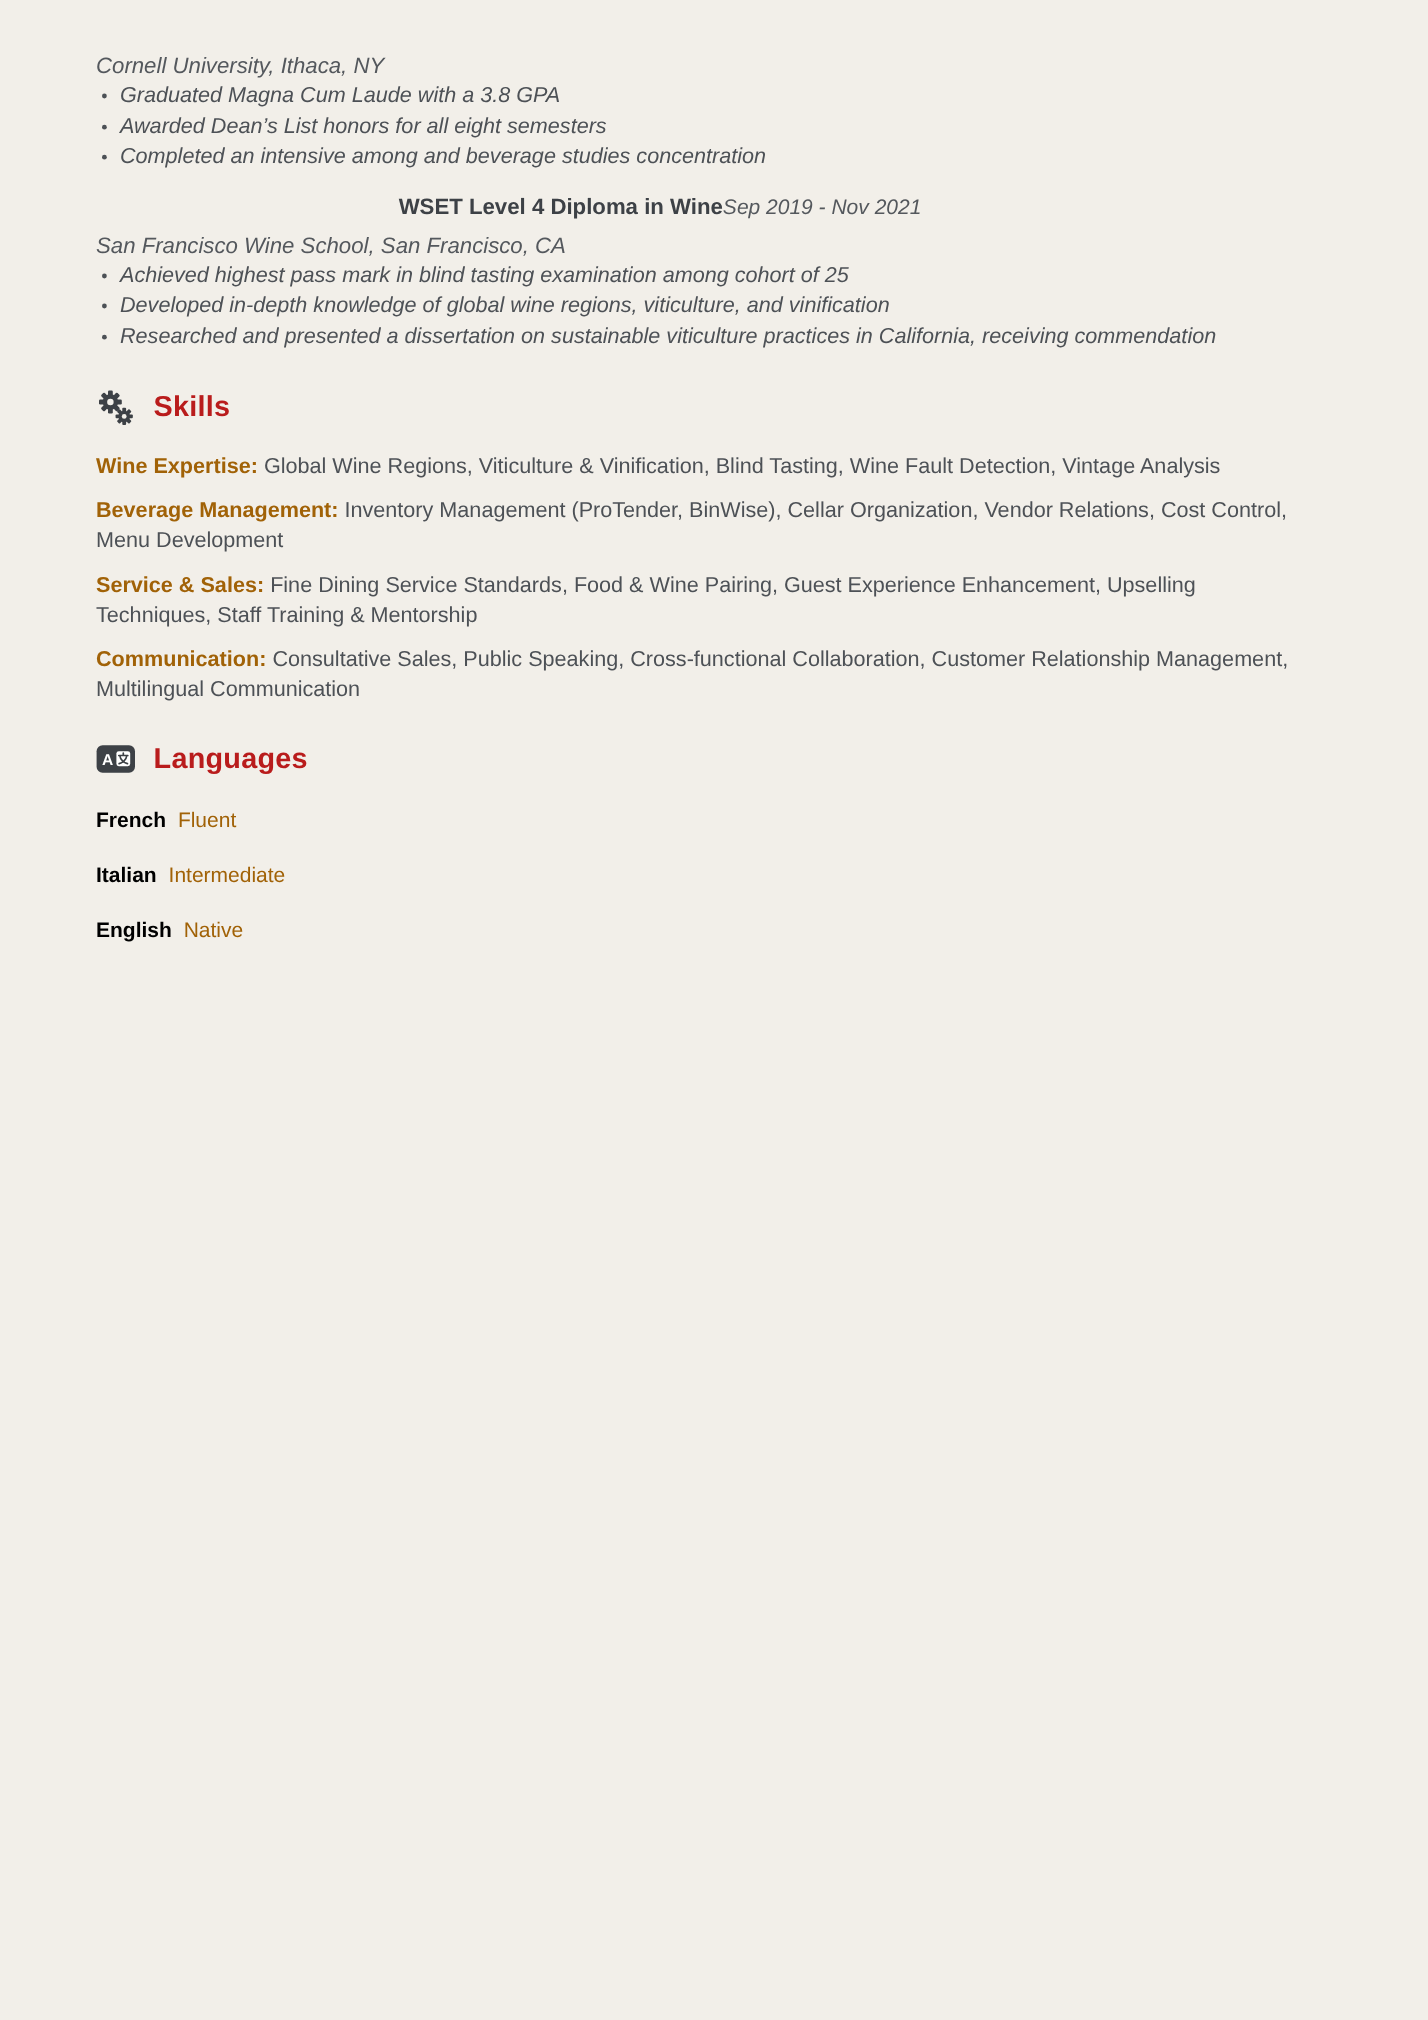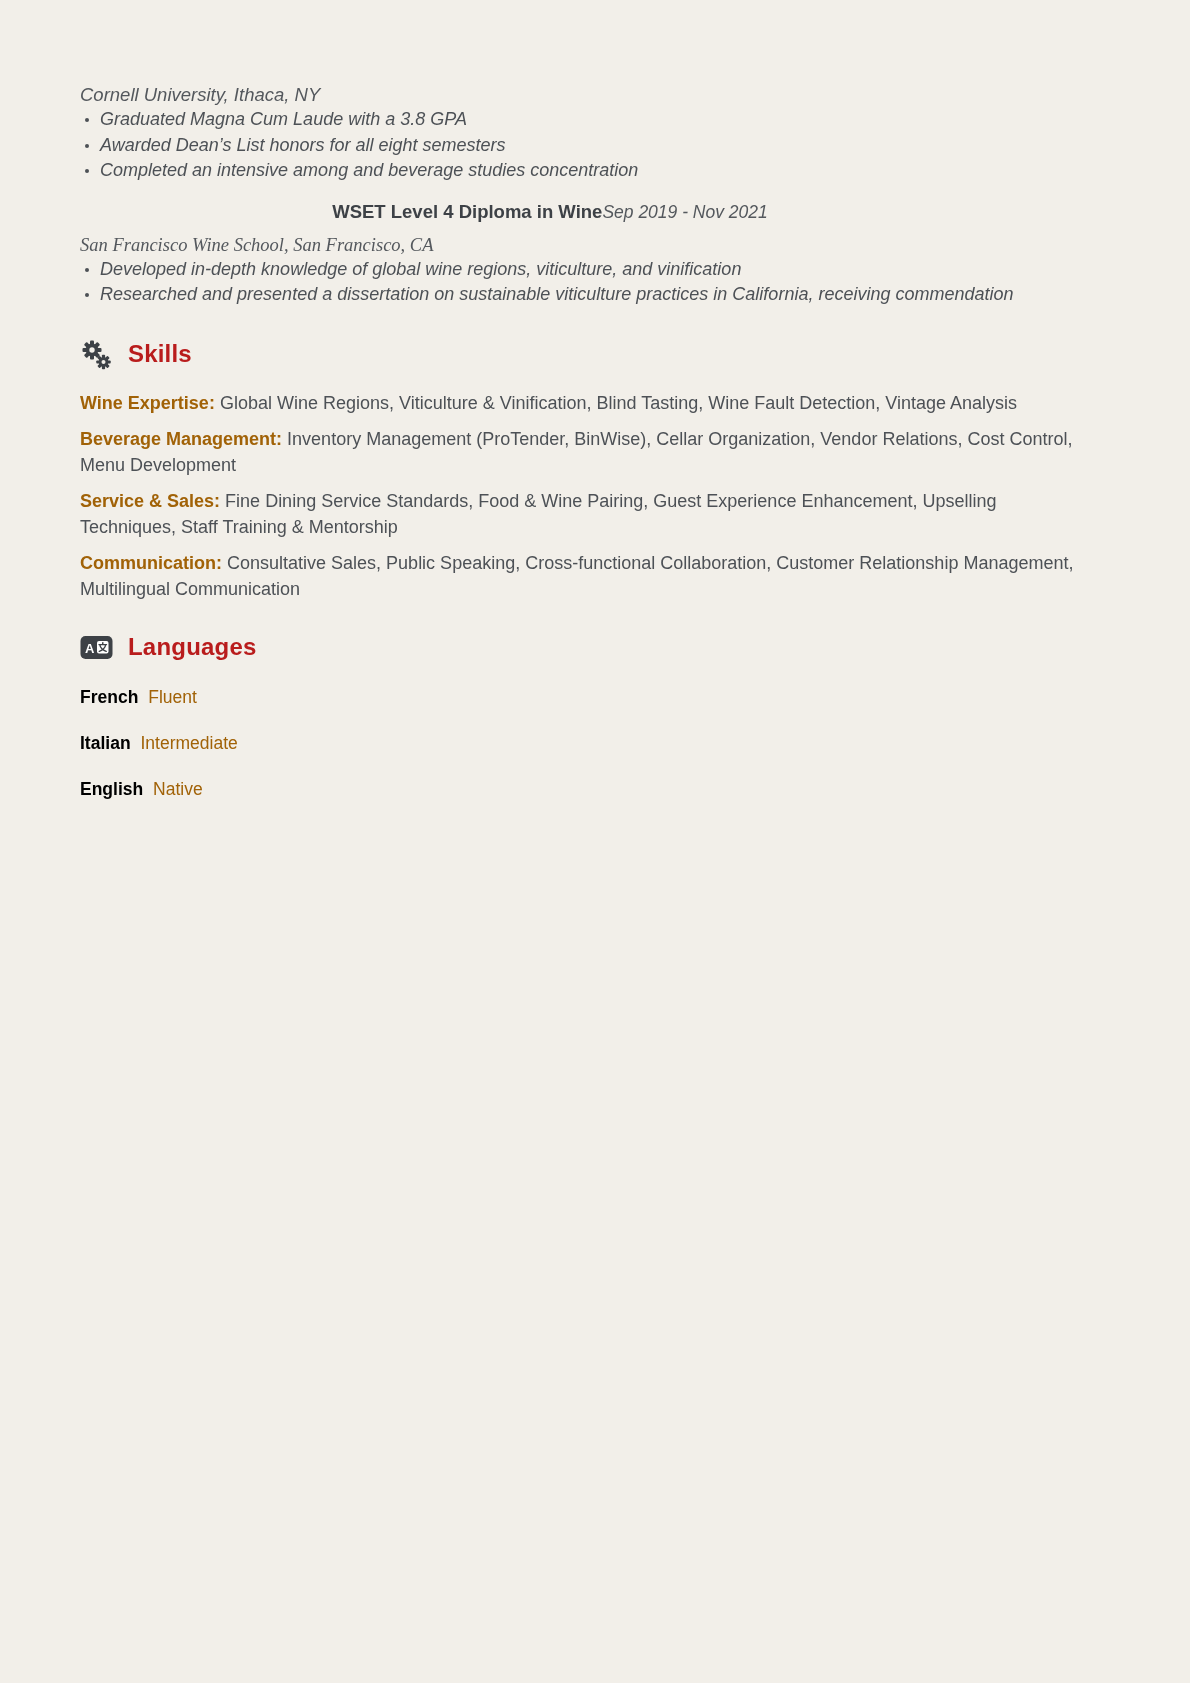--- a/index.html
+++ b/index.html
@@ -9,21 +9,21 @@
   }
   .page {
     position: relative;
     width: 1190px;
     height: 1683px;
     margin: 0 auto;
     background: #f2efe9;
     overflow: hidden;
   }
   .content {
-    padding: 83px 80px 0 80px;
+    padding: 43px 80px 0 80px;
     color: #4d5156;
     font-size: 18px;
   }
   .institution {
     font-style: italic;
     font-size: 18.5px;
     color: #54585d;
     line-height: 24px;
   }
   ul.bullets {
@@ -63,21 +63,21 @@
     color: #3d4146;
     line-height: 24px;
   }
   .entry-date {
     font-style: italic;
     font-size: 17.5px;
     color: #54585d;
     padding-right: 90px;
     white-space: nowrap;
   }
-  .institution-2 { margin-top: 9px; font-family: Liberation Serif, serif; }
+  .institution-2 { margin-top: 9px; }
   .bullets-2 { margin-top: 24px; }
   .section-heading {
     display: flex;
     align-items: center;
     gap: 15px;
     margin-top: 31px;
   }
   .section-heading h2 {
     margin: 0;
     font-size: 24px;
@@ -132,20 +132,21 @@
     </ul>
 
     <div class="entry-header">
       <span class="entry-title">WSET Level 4 Diploma in Wine</span>
       <span class="entry-date">Sep 2019 - Nov 2021</span>
     </div>
 
     <div class="institution institution-2">San Francisco Wine School, San Francisco, CA</div>
 
     <ul class="bullets bullets-2">
+      <li>Achieved highest pass mark in blind tasting examination among cohort of 25</li>
       <li>Developed in-depth knowledge of global wine regions, viticulture, and vinification</li>
       <li>Researched and presented a dissertation on sustainable viticulture practices in California, receiving commen­dation</li>
     </ul>
 
     <div class="section-heading">
       <span class="icon-box">
         <svg width="33" height="31" viewBox="0 0 33 31" aria-hidden="true">
           <g fill="#3d4146">
             <g transform="translate(12,11)">
               <g>

